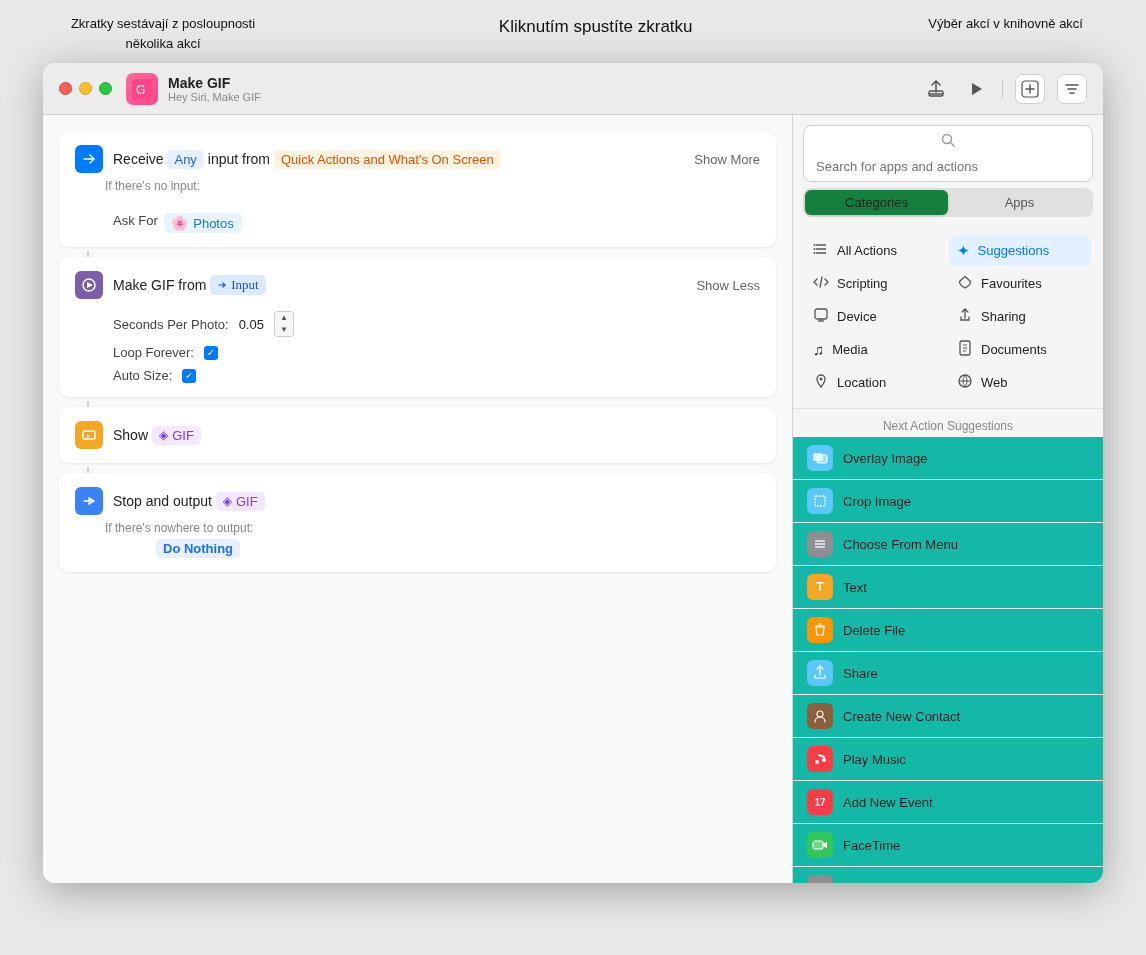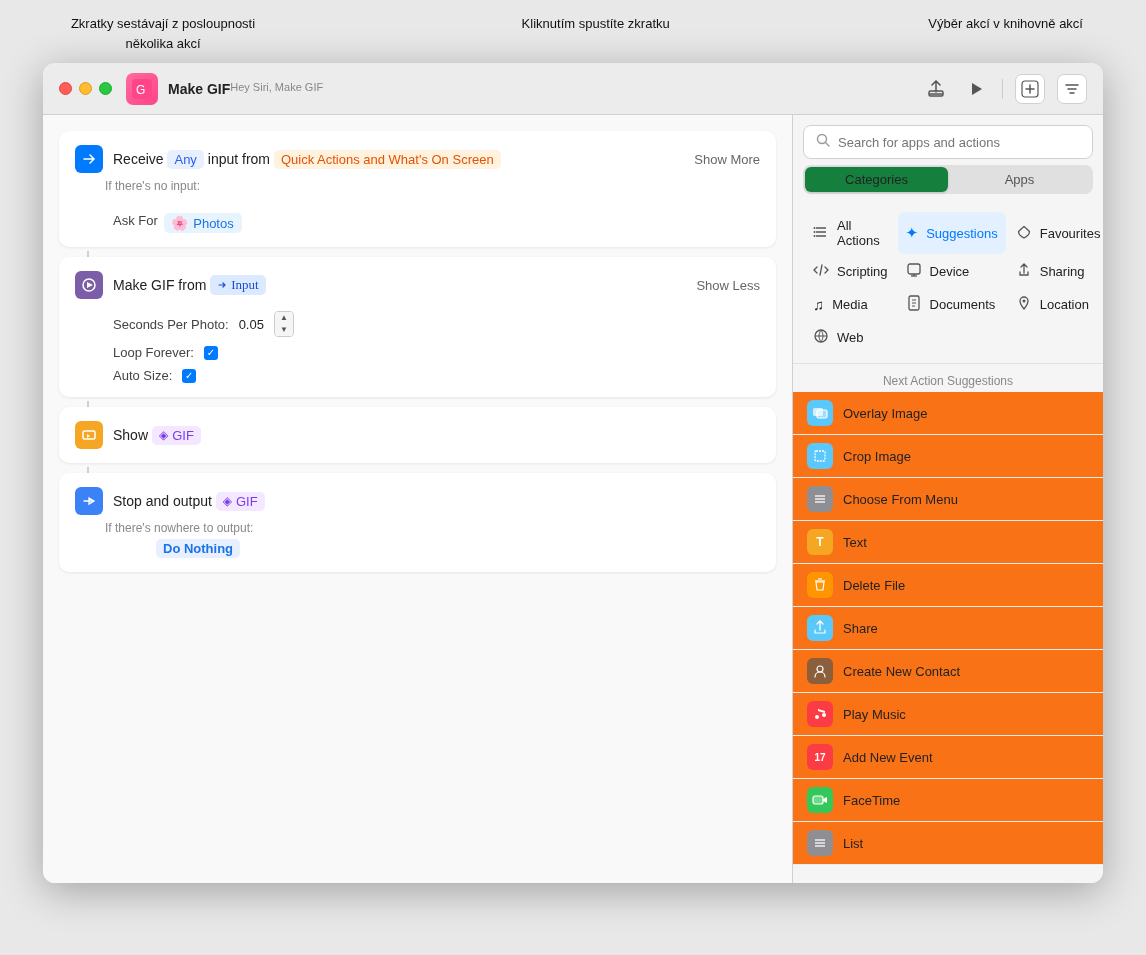--- a/index.html
+++ b/index.html
@@ -63,21 +63,21 @@
       background: linear-gradient(135deg, #ff6b9d, #ff4488);
       border-radius: 7px;
       display: flex;
       align-items: center;
       justify-content: center;
       font-size: 16px;
     }
 
     .app-title-block {
       display: flex;
-      flex-direction: row;
+      flex-direction: column;
     }
 
     .app-title-name {
       font-size: 14px;
       font-weight: 600;
       color: #222;
     }
 
     .app-title-sub {
       font-size: 11px;
@@ -292,20 +292,21 @@
     }
 
     .search-bar {
       display: flex;
       align-items: center;
       gap: 8px;
       background: white;
       border: 1px solid #d0d0d0;
       border-radius: 8px;
       padding: 7px 12px;
+      flex-direction: column;
     }
 
     .search-input {
       border: none;
       outline: none;
       font-size: 13px;
       color: #999;
       width: 100%;
       background: transparent;
     }
@@ -345,21 +346,21 @@
       align-items: center;
       justify-content: center;
       cursor: pointer;
       font-size: 15px;
       color: #444;
     }
 
     
     .categories-grid {
       display: grid;
-      grid-template-columns: 1fr 1fr 1fr;
+      grid-template-columns: 1fr 1fr;
       gap: 2px;
       padding: 10px 12px;
       border-bottom: 1px solid #e0e0e0;
     }
 
     .category-item {
       display: flex;
       align-items: center;
       gap: 8px;
       padding: 6px 8px;
@@ -392,21 +393,21 @@
       text-align: center;
     }
 
     .suggestion-item {
       display: flex;
       align-items: center;
       gap: 10px;
       padding: 8px 14px;
       cursor: pointer;
       border-bottom: 1px solid #ececec;
-      background: #f97316;
+      background: #14b8a6;
     }
 
     .sugg-icon {
       width: 26px;
       height: 26px;
       border-radius: 6px;
       display: flex;
       align-items: center;
       justify-content: center;
       font-size: 14px;
@@ -416,21 +417,21 @@
     .sugg-label {
       font-size: 13px;
       color: #222;
     }
   </style>
 </head>
 <body>
 
 <div style="width:1060px; display:flex; justify-content:space-between; padding:14px 20px 0; position:relative;">
   <div style="font-size:13px;color:#111;text-align:center;max-width:200px;line-height:1.5;">Zkratky sestávají z posloupnosti několika akcí</div>
-  <div style="font-size:13px;color:#111;text-align:center;max-width:200px;line-height:1.5;">Kliknutím spustíte zkratku</div>
+  <div style="font-size:17px;color:#111;text-align:center;max-width:200px;line-height:1.5;">Kliknutím spustíte zkratku</div>
   <div style="font-size:13px;color:#111;text-align:center;max-width:200px;line-height:1.5;">Výběr akcí v knihovně akcí</div>
 </div>
 
 <div class="app-window" style="margin-top:10px;">
 
   <div class="title-bar">
     <div class="traffic-lights">
       <div class="traffic-light tl-red"></div>
       <div class="traffic-light tl-yellow"></div>
       <div class="traffic-light tl-green"></div>
@@ -636,33 +637,33 @@
         </div>
 
         <div class="category-item cat-active">
           <span class="cat-icon" style="color:#007aff;">✦</span>
           <span>Suggestions</span>
         </div>
 
         <div class="category-item">
           <span class="cat-icon">
             <svg width="16" height="16" viewBox="0 0 16 16" fill="none">
-              <path d="M8 2.5C8 2.5 5 5 2.5 7.5C2.5 10 4 12 8 14C12 12 13.5 10 13.5 7.5C11 5 8 2.5 8 2.5Z" stroke="#555" stroke-width="1.3" fill="none"></path>
-            </svg>
-          </span>
-          <span>Favourites</span>
+              <path d="M4 5l-3 3 3 3M12 5l3 3-3 3M9 3l-2 10" stroke="#555" stroke-width="1.3" stroke-linecap="round"></path>
+            </svg>
+          </span>
+          <span>Scripting</span>
         </div>
 
         <div class="category-item">
           <span class="cat-icon">
             <svg width="16" height="16" viewBox="0 0 16 16" fill="none">
-              <path d="M4 5l-3 3 3 3M12 5l3 3-3 3M9 3l-2 10" stroke="#555" stroke-width="1.3" stroke-linecap="round"></path>
-            </svg>
-          </span>
-          <span>Scripting</span>
+              <path d="M8 2.5C8 2.5 5 5 2.5 7.5C2.5 10 4 12 8 14C12 12 13.5 10 13.5 7.5C11 5 8 2.5 8 2.5Z" stroke="#555" stroke-width="1.3" fill="none"></path>
+            </svg>
+          </span>
+          <span>Favourites</span>
         </div>
 
         <div class="category-item">
           <span class="cat-icon">
             <svg width="16" height="16" viewBox="0 0 16 16" fill="none">
               <rect x="2" y="2" width="12" height="10" rx="2" stroke="#555" stroke-width="1.3" fill="none"></rect>
               <line x1="5" y1="14" x2="11" y2="14" stroke="#555" stroke-width="1.3"></line>
               <line x1="8" y1="12" x2="8" y2="14" stroke="#555" stroke-width="1.3"></line>
             </svg>
           </span>

